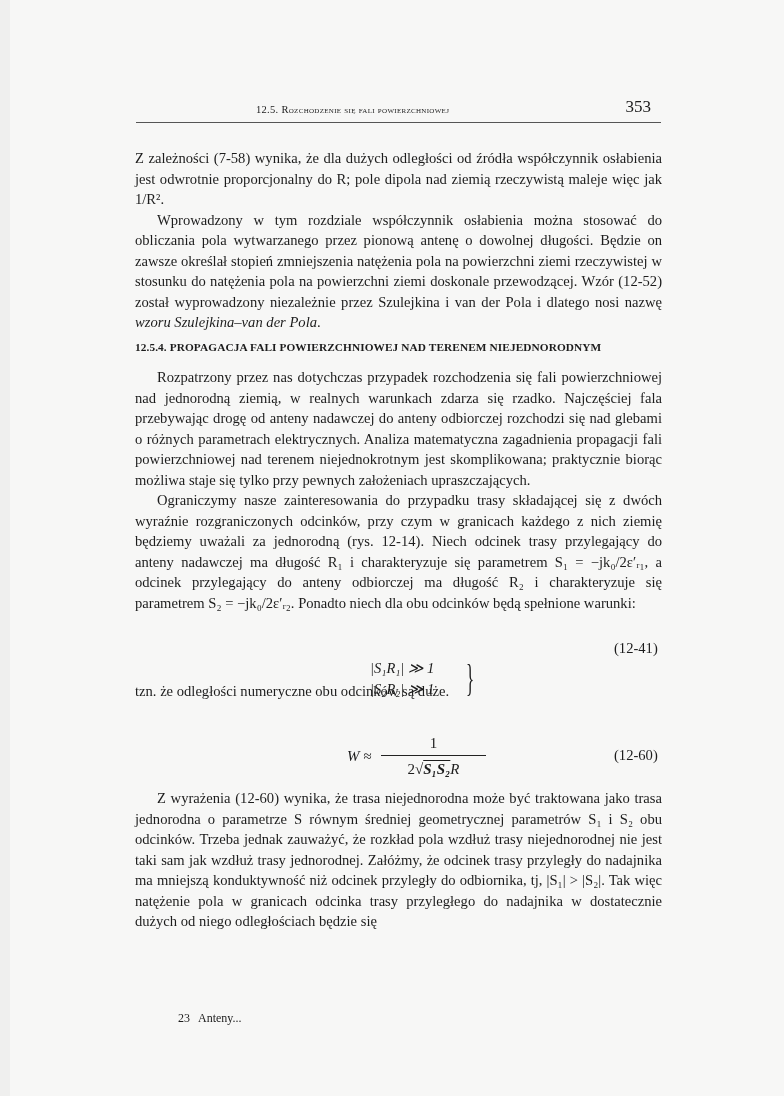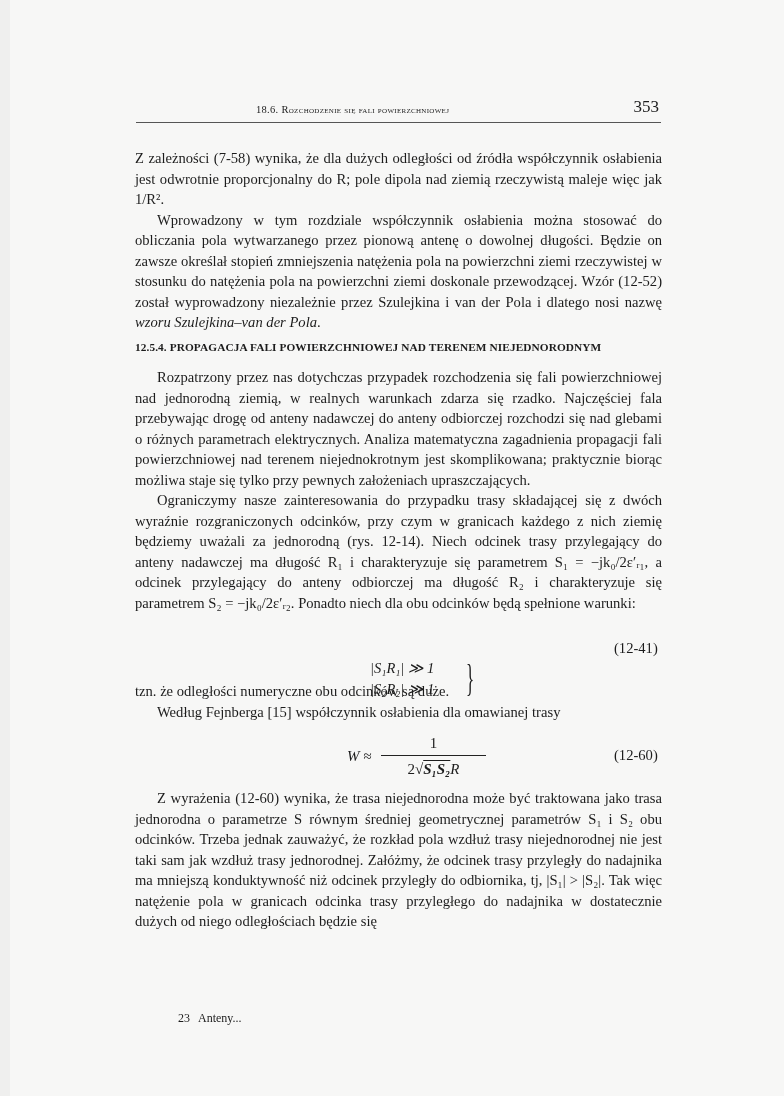--- a/index.html
+++ b/index.html
@@ -19,21 +19,21 @@
     position: absolute; left: 136px; top: 98px; width: 525px; height: 24px;
     border-bottom: 1px solid #555;
   }
   .rh-title {
     position: absolute; left: 120px; top: 6px;
     font-size: 10.5px; letter-spacing: 0.3px;
     font-variant: small-caps;
   }
   .rh-title .num { font-variant: normal; }
   .rh-page {
-    position: absolute; right: 2px; top: -1px;
+    position: absolute; right: 10px; top: -1px;
     font-size: 17px;
   }
   .text {
     position: absolute; left: 135px; width: 527px;
     font-size: 14.6px; line-height: 20.5px;
     text-align: justify;
   }
   .text p { margin: 0; }
   .indent { text-indent: 22px; }
   .t1 { top: 148px; }
@@ -76,21 +76,21 @@
   }
   .footer .sig { margin-left: 8px; }
   i, .it { font-style: italic; }
 </style>
 </head>
 <body>
 
 <div class="page-edge"></div>
 
 <div class="running-head">
-  <span class="rh-title"><span class="num">18.6.</span> <span>Rozchodzenie się fali powierzchniowej</span></span>
+  <span class="rh-title"><span class="num">12.5.</span> <span>Rozchodzenie się fali powierzchniowej</span></span>
   <span class="rh-page">353</span>
 </div>
 
 <div class="text t1">
   <p>Z zależności (7-58) wynika, że dla dużych odległości od źródła współczynnik osłabienia jest odwrotnie proporcjonalny do R; pole dipola nad ziemią rzeczywistą maleje więc jak 1/R².</p>
   <p class="indent"><span>Wprowadzony w tym rozdziale współczynnik osłabienia można stosować do obliczania pola wytwarzanego przez pionową antenę o dowolnej długości. Będzie on zawsze określał stopień zmniejszenia natężenia pola na powierzchni ziemi rzeczywistej w stosunku do natężenia pola na powierzchni ziemi doskonale przewodzącej. Wzór (12-52) został wyprowadzony niezależnie przez Szulejkina i van der Pola i dlatego nosi nazwę </span><i>wzoru Szulejkina–van der Pola</i><span>.</span></p>
 </div>
 
 <div class="section-head">
   <span>12.5.4.</span> <span>PROPAGACJA FALI POWIERZCHNIOWEJ NAD TERENEM NIEJEDNORODNYM</span>
@@ -103,21 +103,20 @@
 
 <div class="eq1">
   <div>|S₁R₁| ≫ 1</div>
   <div>|S₂R₂| ≫ 1</div>
   <span class="brace">}</span>
 </div>
 <div class="eqno eqno1">(12-41)</div>
 
 <div class="text t3">
   <p>tzn. że odległości numeryczne obu odcinków są duże.</p>
-  <p class="indent">Według Fejnberga [15] współczynnik osłabienia dla omawianej trasy</p>
 </div>
 
 <div class="eq2">
   <span class="lhs">W ≈</span>
   <span class="frac">
     <span class="num">1</span>
     <span class="bar"></span>
     <span class="den"><span style="font-style:normal">2</span><span style="font-style:normal">√</span><span class="sqrt">S₁S₂</span><span>R</span></span>
   </span>
 </div>

